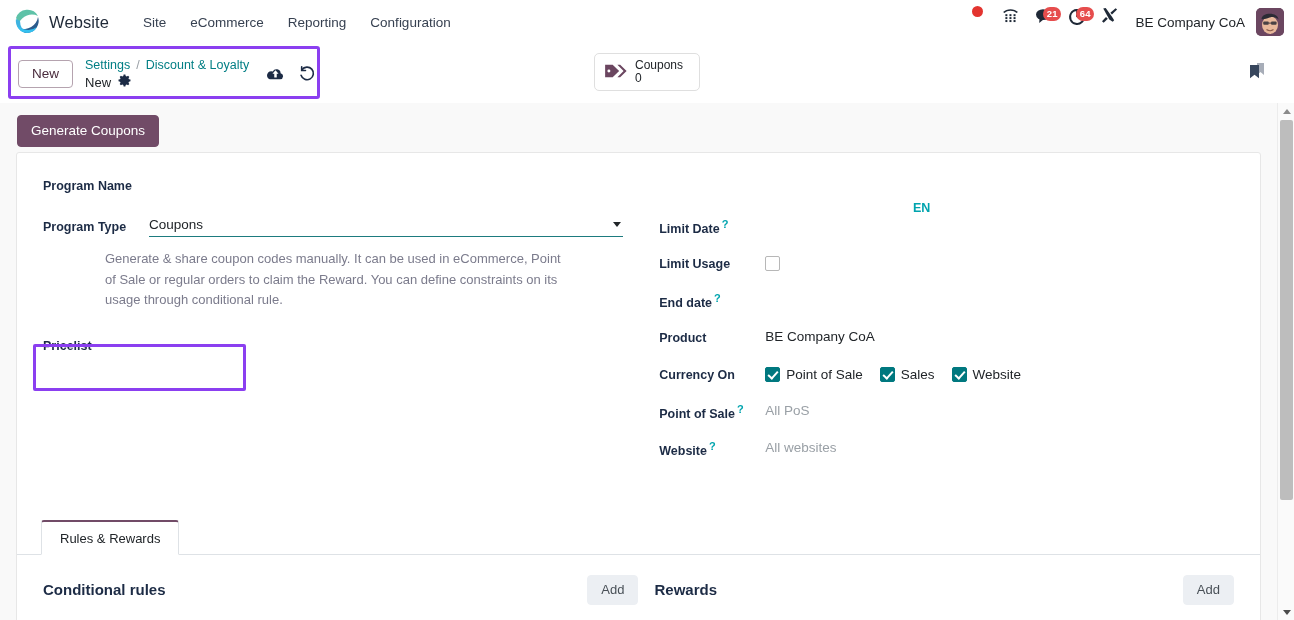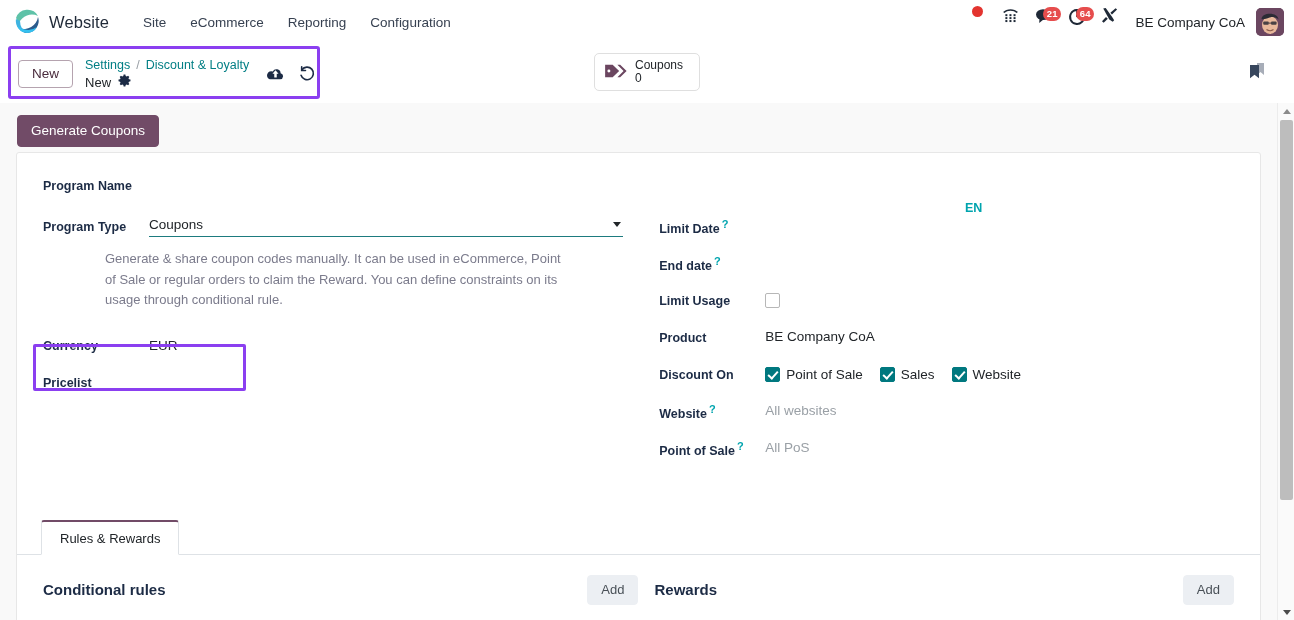--- a/index.html
+++ b/index.html
@@ -106,21 +106,21 @@
     background: #fff; border: 1px solid #e7e7e7; border-radius: 3px;
   }
   .sheet-inner { padding: 26px 26px 0 26px; }
 
   .title-label { font-size: 12.5px; font-weight: bold; color: #1c2b45; margin-bottom: 2px; }
   .title-value {
     font-size: 29px; color: #1f2937; font-weight: 400; line-height: 36px;
     letter-spacing: .1px;
   }
   .lang-badge {
-    position: absolute; left: 948px; top: 48px;
+    position: absolute; left: 896px; top: 48px;
     font-size: 12.5px; font-weight: bold; color: #00a4ae; cursor: pointer;
   }
 
   .cols { display: flex; margin-top: 12px; }
   .col-left { width: 614px; }
   .col-right { width: 600px; padding-left: 14px; }
 
   .frow { display: flex; align-items: center; margin-bottom: 0; min-height: 37px; }
   .flabel {
     width: 106px; flex: 0 0 106px; font-size: 12.5px; font-weight: bold;
@@ -365,95 +365,91 @@
               <div class="fval">
                 <div class="select-field">
                   <span class="sv">Coupons</span>
                   <span class="caret-dn"></span>
                 </div>
               </div>
             </div>
 
             <div class="type-hint">Generate &amp; share coupon codes manually. It can be used in eCommerce, Point of Sale or regular orders to claim the Reward. You can define constraints on its usage through conditional rule.</div>
 
-            <div class="frow">
-              <div class="flabel">Currency</div>
-              <div class="fval">EUR</div>
-            </div>
 
             <div class="frow">
               <div class="flabel">Pricelist</div>
               <div class="fval"></div>
             </div>
 
           </div>
 
           <div class="col-right">
 
             <div class="frow">
               <div class="flabel">
                 <span>Limit Date</span><span class="qm">?</span>
-              </div>
-              <div class="fval"></div>
-            </div>
-
-            <div class="frow">
-              <div class="flabel">
-                <span>End date</span><span class="qm">?</span>
               </div>
               <div class="fval"></div>
             </div>
 
             <div class="frow">
               <div class="flabel">Limit Usage</div>
               <div class="fval" style="padding-top:6px">
                 <span class="cbox"></span>
               </div>
             </div>
 
             <div class="frow">
+              <div class="flabel">
+                <span>End date</span><span class="qm">?</span>
+              </div>
+              <div class="fval"></div>
+            </div>
+
+            <div class="frow">
               <div class="flabel">Product</div>
               <div class="fval">BE Company CoA</div>
             </div>
 
             <div class="frow">
-              <div class="flabel">Discount On</div>
+              <div class="flabel">Currency On</div>
               <div class="fval" style="padding-top:0">
                 <div class="avail-group">
                   <span class="avail-item">
                     <span class="cbox on"></span>
                     <span>Point of Sale</span>
                   </span>
                   <span class="avail-item">
                     <span class="cbox on"></span>
                     <span>Sales</span>
                   </span>
                   <span class="avail-item">
                     <span class="cbox on"></span>
                     <span>Website</span>
                   </span>
                 </div>
               </div>
             </div>
 
             <div class="frow">
               <div class="flabel">
+                <span>Point of Sale</span><span class="qm">?</span>
+              </div>
+              <div class="fval">
+                <span class="ph">All PoS</span>
+              </div>
+            </div>
+
+            <div class="frow">
+              <div class="flabel">
                 <span>Website</span><span class="qm">?</span>
               </div>
               <div class="fval">
                 <span class="ph">All websites</span>
-              </div>
-            </div>
-
-            <div class="frow">
-              <div class="flabel">
-                <span>Point of Sale</span><span class="qm">?</span>
-              </div>
-              <div class="fval">
-                <span class="ph">All PoS</span>
               </div>
             </div>
 
           </div>
         </div>
       </div>
 
       <div class="notebook">
         <div class="nb-tab">Rules &amp; Rewards</div>
       </div>

